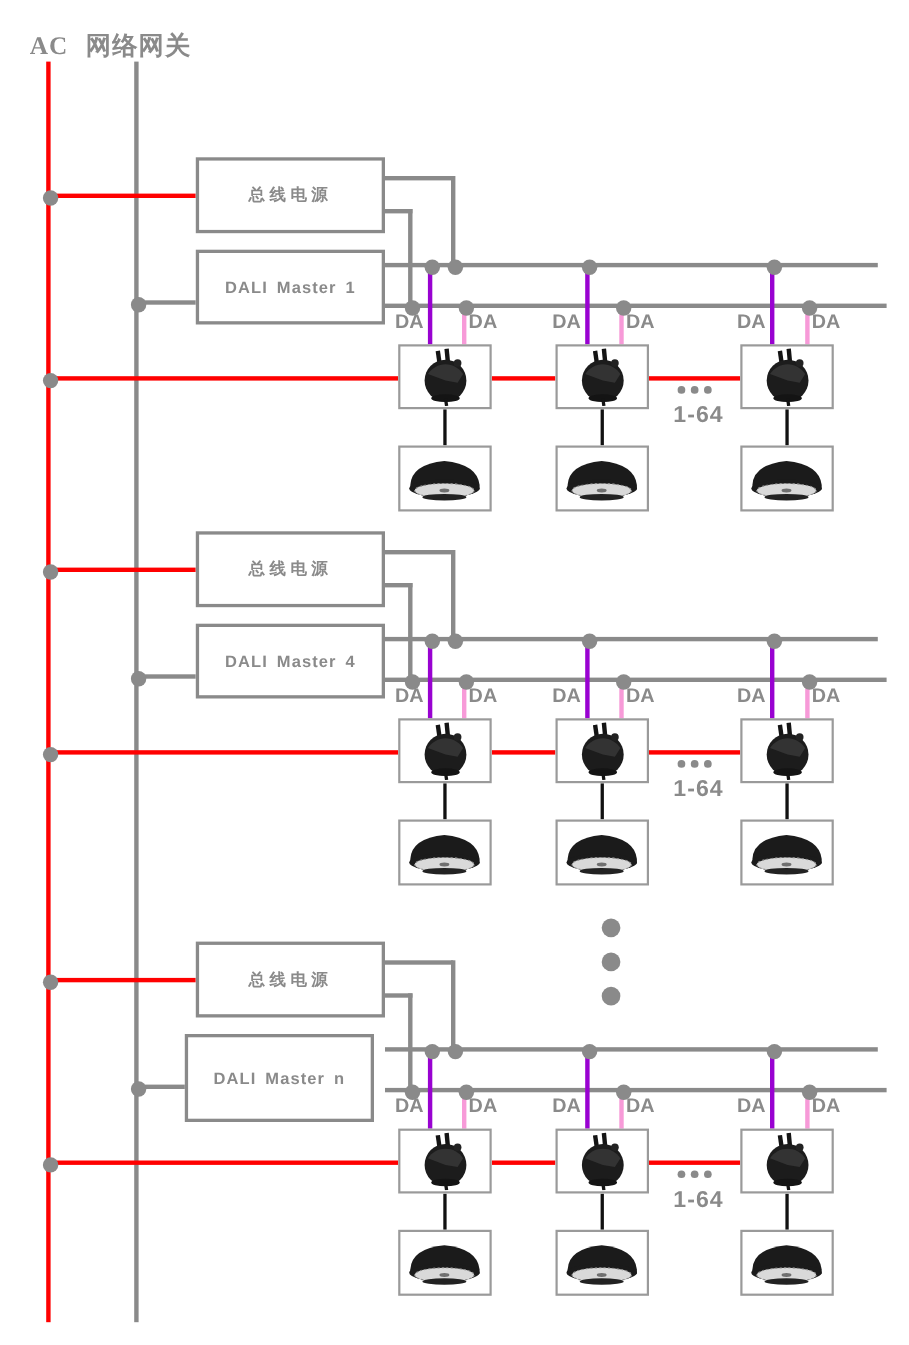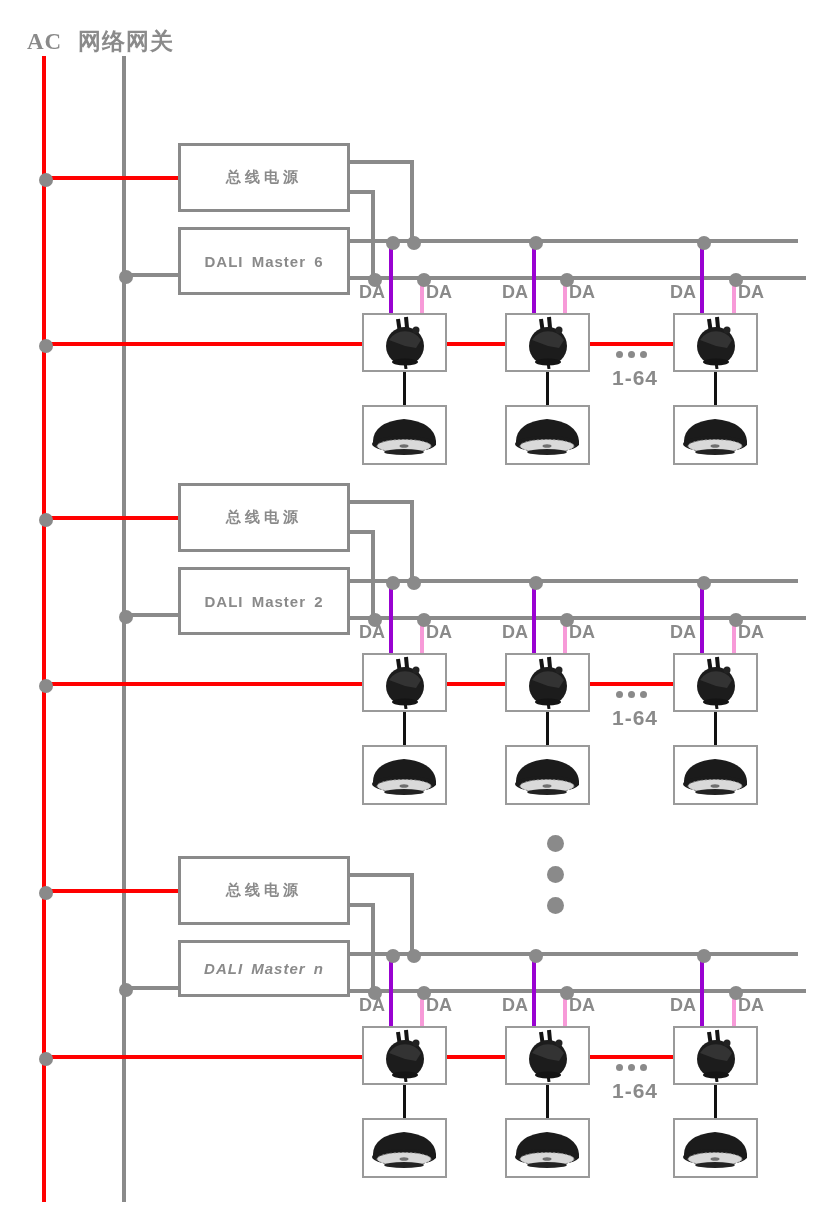--- a/index.html
+++ b/index.html
@@ -61,21 +61,21 @@
       <div class="hline red" style="left:590px;top:342px;width:83px;height:4px;"></div>
       <div class="dot" style="left:39px;top:173px;width:14px;height:14px;"></div>
       <div class="dot" style="left:39px;top:339px;width:14px;height:14px;"></div>
       <div class="dot" style="left:119px;top:270px;width:14px;height:14px;"></div>
       <div class="dot" style="left:407px;top:236px;width:14px;height:14px;"></div>
       <div class="dot" style="left:368px;top:273px;width:14px;height:14px;"></div>
       <div class="bigbox" style="left:178px;top:143px;width:172px;height:69px;">
         <span class="boxlabel cjk">总线电源</span>
       </div>
       <div class="bigbox" style="left:178px;top:227px;width:172px;height:68px;">
-        <span class="boxlabel latin">DALI Master 6</span>
+        <span class="boxlabel latin">DALI Master 1</span>
       </div>
       <div class="vline purple" style="left:389px;top:240px;width:4px;height:74px;"></div>
       <div class="vline pink" style="left:420px;top:277px;width:4px;height:38px;"></div>
       <div class="dot" style="left:386px;top:236px;width:14px;height:14px;"></div>
       <div class="dot" style="left:417px;top:273px;width:14px;height:14px;"></div>
       <div class="lbl da-left" style="left:349px;top:283px;width:36px;height:24px;">DA</div>
       <div class="lbl" style="left:426px;top:283px;width:42px;height:24px;">DA</div>
       <div class="unitbox" style="left:362px;top:313px;width:85px;height:59px;">
         <svg width="79" height="53" viewBox="0 0 79 53">
           <line x1="33" y1="3" x2="36" y2="24" stroke="#141414" stroke-width="4"></line>
@@ -171,21 +171,21 @@
       <div class="hline red" style="left:590px;top:682px;width:83px;height:4px;"></div>
       <div class="dot" style="left:39px;top:513px;width:14px;height:14px;"></div>
       <div class="dot" style="left:39px;top:679px;width:14px;height:14px;"></div>
       <div class="dot" style="left:119px;top:610px;width:14px;height:14px;"></div>
       <div class="dot" style="left:407px;top:576px;width:14px;height:14px;"></div>
       <div class="dot" style="left:368px;top:613px;width:14px;height:14px;"></div>
       <div class="bigbox" style="left:178px;top:483px;width:172px;height:69px;">
         <span class="boxlabel cjk">总线电源</span>
       </div>
       <div class="bigbox" style="left:178px;top:567px;width:172px;height:68px;">
-        <span class="boxlabel latin">DALI Master 2</span>
+        <span class="boxlabel latin">DALI Master 4</span>
       </div>
       <div class="vline purple" style="left:389px;top:580px;width:4px;height:74px;"></div>
       <div class="vline pink" style="left:420px;top:617px;width:4px;height:38px;"></div>
       <div class="dot" style="left:386px;top:576px;width:14px;height:14px;"></div>
       <div class="dot" style="left:417px;top:613px;width:14px;height:14px;"></div>
       <div class="lbl da-left" style="left:349px;top:623px;width:36px;height:24px;">DA</div>
       <div class="lbl" style="left:426px;top:623px;width:42px;height:24px;">DA</div>
       <div class="unitbox" style="left:362px;top:653px;width:85px;height:59px;">
         <svg width="79" height="53" viewBox="0 0 79 53">
           <line x1="33" y1="3" x2="36" y2="24" stroke="#141414" stroke-width="4"></line>
@@ -280,21 +280,21 @@
       <div class="hline red" style="left:447px;top:1055px;width:58px;height:4px;"></div>
       <div class="hline red" style="left:590px;top:1055px;width:83px;height:4px;"></div>
       <div class="dot" style="left:39px;top:886px;width:14px;height:14px;"></div>
       <div class="dot" style="left:39px;top:1052px;width:14px;height:14px;"></div>
       <div class="dot" style="left:119px;top:983px;width:14px;height:14px;"></div>
       <div class="dot" style="left:407px;top:949px;width:14px;height:14px;"></div>
       <div class="dot" style="left:368px;top:986px;width:14px;height:14px;"></div>
       <div class="bigbox" style="left:178px;top:856px;width:172px;height:69px;">
         <span class="boxlabel cjk">总线电源</span>
       </div>
-      <div class="bigbox" style="left:178px;top:940px;width:172px;height:57px;font-style:italic;">
+      <div class="bigbox" style="left:168px;top:940px;width:172px;height:80px;">
         <span class="boxlabel latin">DALI Master n</span>
       </div>
       <div class="vline purple" style="left:389px;top:953px;width:4px;height:74px;"></div>
       <div class="vline pink" style="left:420px;top:990px;width:4px;height:38px;"></div>
       <div class="dot" style="left:386px;top:949px;width:14px;height:14px;"></div>
       <div class="dot" style="left:417px;top:986px;width:14px;height:14px;"></div>
       <div class="lbl da-left" style="left:349px;top:996px;width:36px;height:24px;">DA</div>
       <div class="lbl" style="left:426px;top:996px;width:42px;height:24px;">DA</div>
       <div class="unitbox" style="left:362px;top:1026px;width:85px;height:59px;">
         <svg width="79" height="53" viewBox="0 0 79 53">

